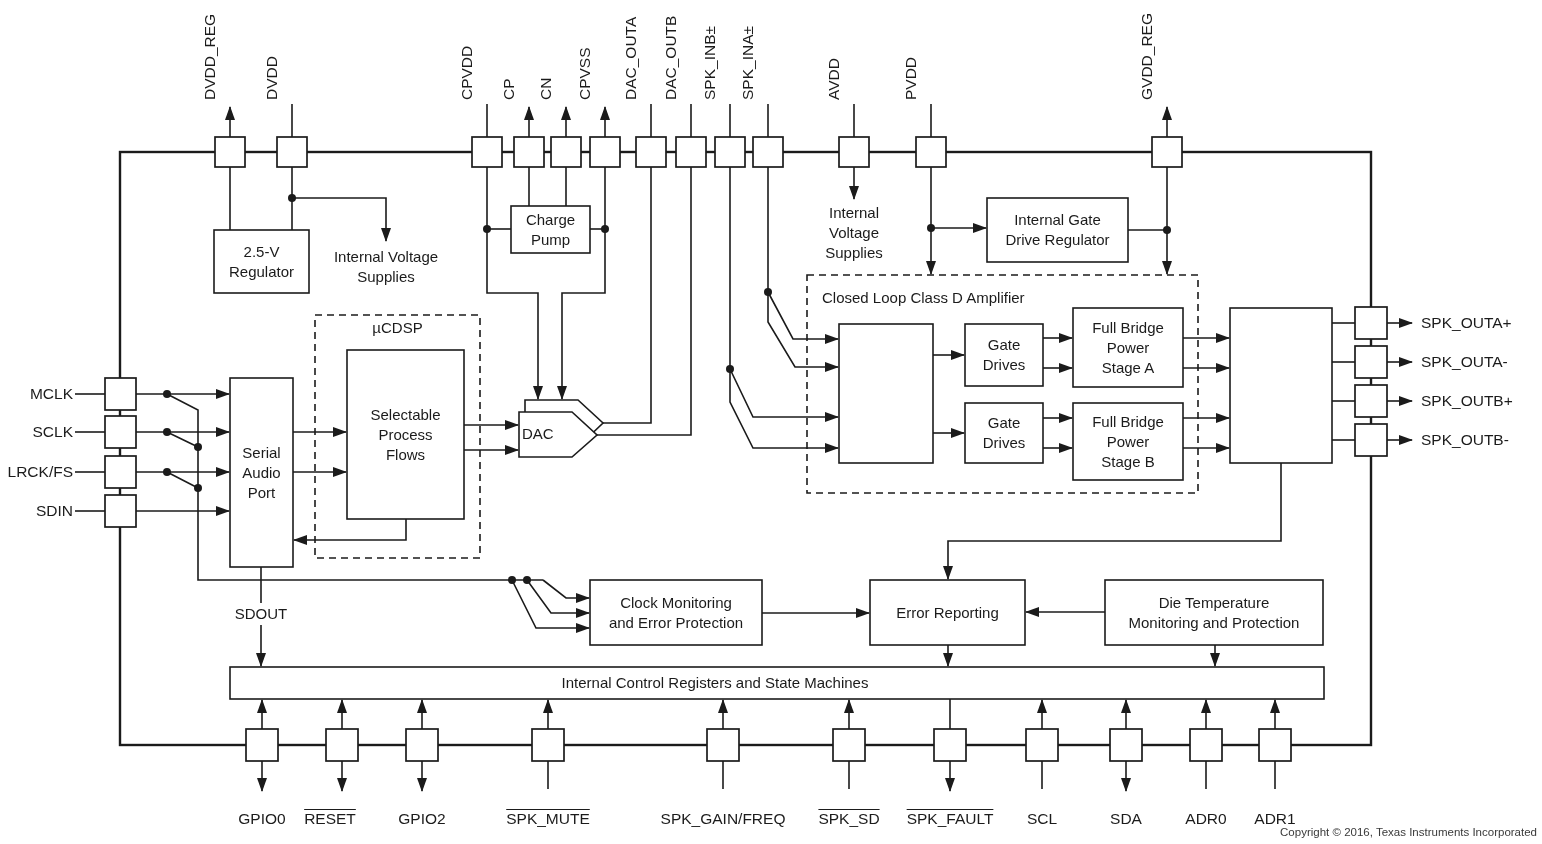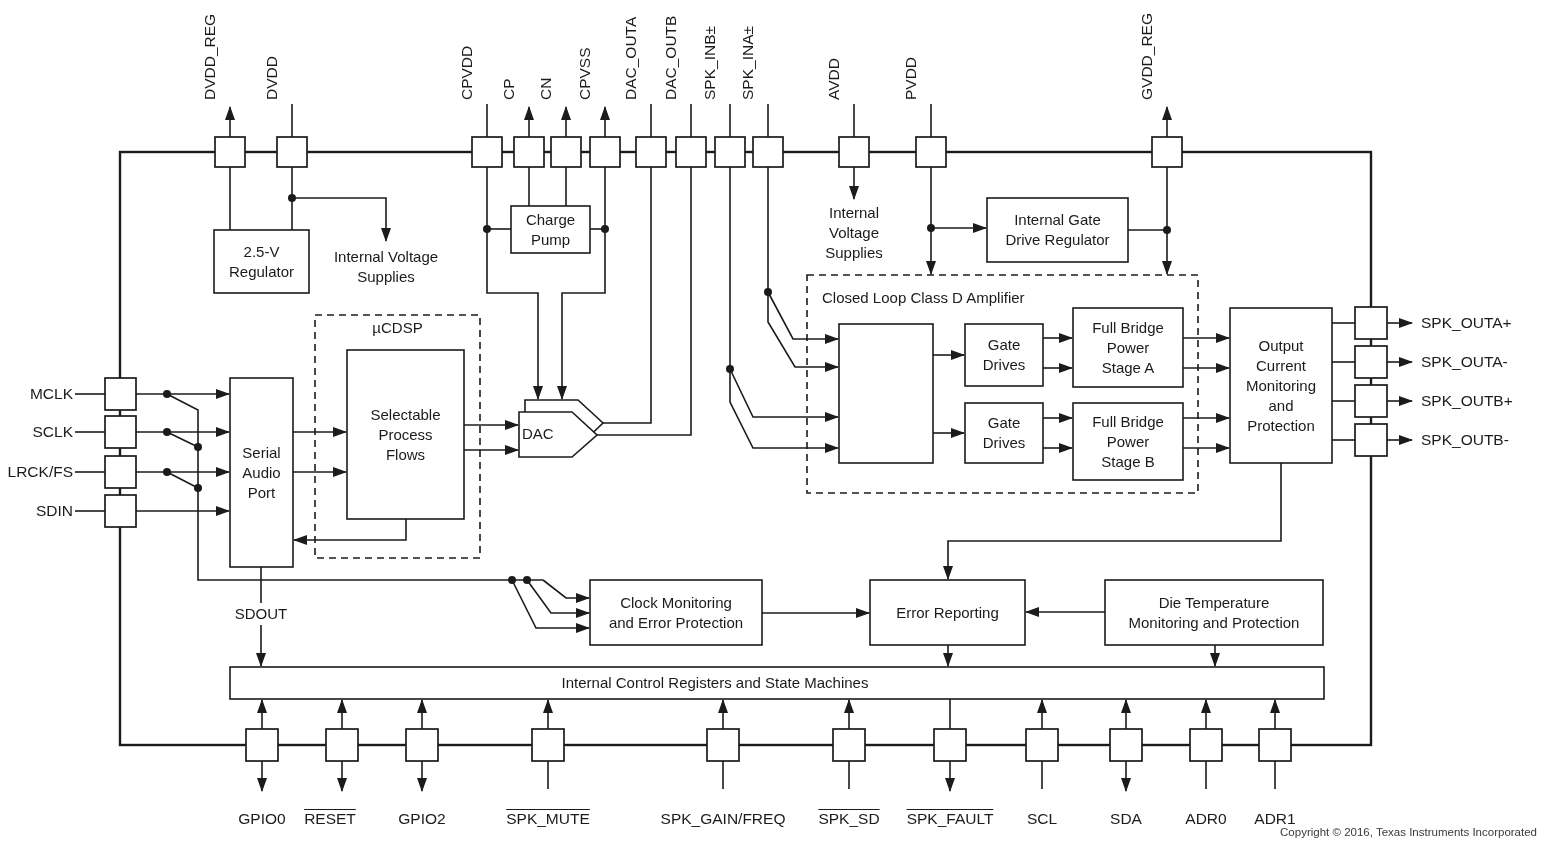--- a/index.html
+++ b/index.html
@@ -312,27 +312,20 @@
 <div class="blk" style="left:1073px;top:308px;width:110px;height:79px">
   <span>Full Bridge</span>
   <span>Power</span>
   <span>Stage A</span>
 </div>
 <div class="blk" style="left:1073px;top:403px;width:110px;height:77px">
   <span>Full Bridge</span>
   <span>Power</span>
   <span>Stage B</span>
 </div>
-<div class="blk" style="left:1230px;top:308px;width:102px;height:155px">
-  <span>Output</span>
-  <span>Current</span>
-  <span>Monitoring</span>
-  <span>and</span>
-  <span>Protection</span>
-</div>
 <div class="blk" style="left:590px;top:580px;width:172px;height:65px">
   <span>Clock Monitoring</span>
   <span>and Error Protection</span>
 </div>
 <div class="blk" style="left:870px;top:580px;width:155px;height:65px">
   <span>Error Reporting</span>
 </div>
 <div class="blk" style="left:1105px;top:580px;width:218px;height:65px">
   <span>Die Temperature</span>
   <span>Monitoring and Protection</span>

